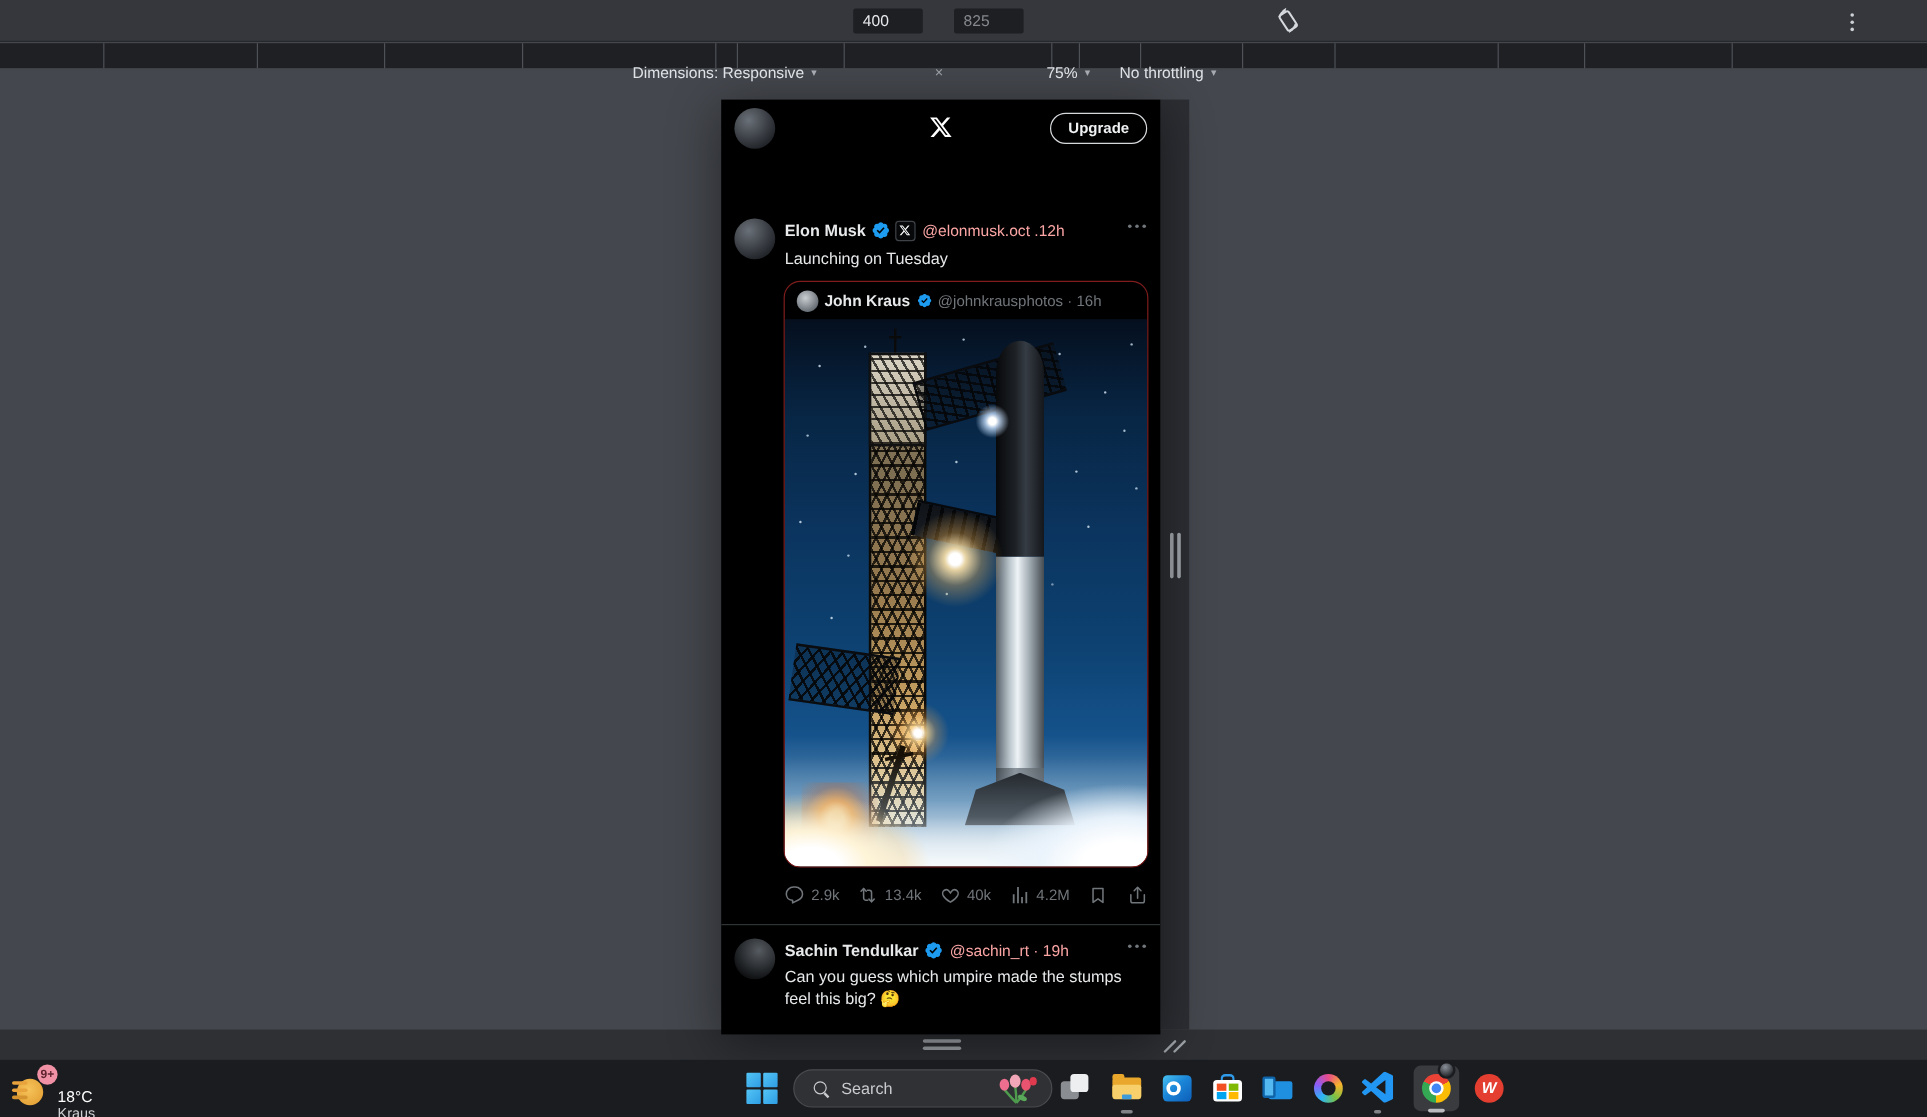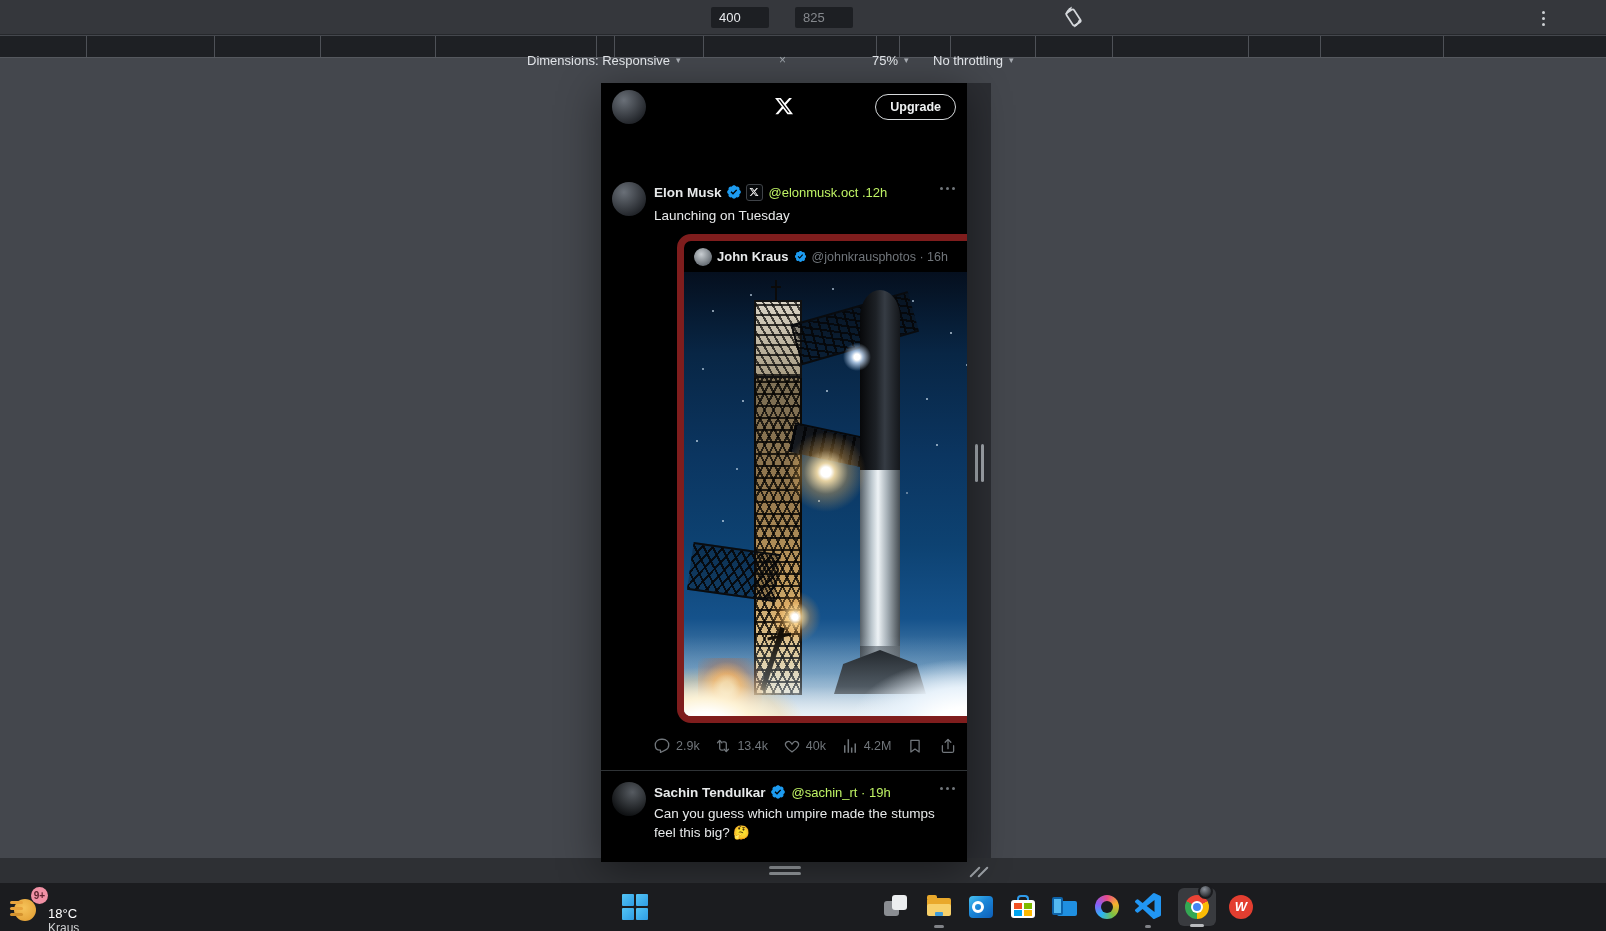--- a/index.html
+++ b/index.html
@@ -57,29 +57,29 @@
   .tabs { position:absolute; top:47px; left:0; width:100%; height:41px; border-bottom:1px solid #2f3336; }
   .tab { position:absolute; top:0; height:41px; line-height:38px; font-size:13.5px;
     font-weight:bold; cursor:pointer; text-align:center; }
   .tab.active { color:#e7e9ea; }
   .tab.inactive { color:#d4d7da; }
   .tab-underline { position:absolute; left:65px; bottom:0; width:54px; height:4px;
     border-radius:2px; background:#1d9bf0; }
 
   .name-row { position:absolute; display:flex; align-items:center; gap:4px; height:18px; }
   .author { font-size:13.5px; font-weight:bold; color:#e7e9ea; white-space:nowrap; }
-  .handle { font-size:13px; color:#bef264; white-space:nowrap; margin-left:2px;text-align:right; }
+  .handle { font-size:13px; color:#fca5a5; white-space:nowrap; margin-left:2px;text-align:right; }
   .x-badge { width:17px; height:17px; background:#06080a; border:1px solid #3f4348;
     border-radius:3px; display:flex; align-items:center; justify-content:center; }
   .more-dots { position:absolute; right:12px; display:flex; gap:3px; cursor:pointer; padding-top:8px; }
   .more-dots i { width:3px; height:3px; border-radius:50%; background:#71767b; }
   .tweet-text { position:absolute; font-size:13.5px; line-height:18.5px; color:#e7e9ea; }
 
   .quote-card { position:absolute; left:52px; top:151px; width:304px; height:489px;
-    border:7px solid #7f1d1d; border-radius:14px; background:#000; overflow:hidden; cursor:pointer;margin-left:24px; }
+    border:1px solid #7f1d1d; border-radius:14px; background:#000; overflow:hidden; cursor:pointer; }
   .qc-header { display:flex; align-items:center; gap:5px; height:31px; padding:0 10px; }
   .qc-author { font-size:13px; font-weight:bold; color:#e7e9ea; }
   .qc-handle { font-size:12.5px; color:#71767b; }
 
   
   .qt-img { position:relative; width:302px; height:456px; overflow:hidden;
     background:linear-gradient(180deg,#050f1e 0%,#082645 18%,#0b3560 40%,#0d4272 60%,#15528b 76%,#5c8cb4 88%,#cfdce6 96%,#f2f6f8 100%); }
   .stars { position:absolute; left:0; top:0; width:2px; height:2px; border-radius:50%; background:transparent; opacity:.85;
     box-shadow:28px 38px #cfe0ee,66px 22px #bcd2e4,104px 52px #cfe0ee,148px 16px #bcd2e4,
     186px 44px #cfe0ee,228px 28px #bcd2e4,266px 60px #cfe0ee,288px 20px #bcd2e4,
@@ -411,20 +411,36 @@
       </div>
     </div>
 
     <div class="start">
         <i></i>
         <i></i>
         <i></i>
         <i></i>
       </div>
 
+    <div class="searchbox">
+      <span class="mag"></span>
+      <span class="search-label">Search</span>
+      <span class="flowers">
+        <svg width="38" height="26" viewBox="0 0 38 26">
+          <path d="M9 13 Q15 20 19 24" stroke="#4e9b4e" stroke-width="2" fill="none"></path>
+          <path d="M18 10 Q19 18 19 24" stroke="#4e9b4e" stroke-width="2" fill="none"></path>
+          <path d="M27 13 Q23 20 19 24" stroke="#4e9b4e" stroke-width="2" fill="none"></path>
+          <ellipse cx="24" cy="20" rx="4" ry="2" fill="#5aa85a" transform="rotate(25 24 20)"></ellipse>
+          <ellipse cx="9" cy="9" rx="4" ry="5" fill="#ee6e8f"></ellipse>
+          <ellipse cx="18" cy="6" rx="4.5" ry="5.5" fill="#f1a7b8"></ellipse>
+          <ellipse cx="27" cy="9" rx="4" ry="5" fill="#e8546f"></ellipse>
+          <ellipse cx="33" cy="6" rx="3" ry="3.6" fill="#e03a4e"></ellipse>
+        </svg>
+      </span>
+    </div>
 
     <div class="app" style="left:883px">
       <div class="tv-back"></div>
         <div class="tv-front"></div>
     </div>
     <div class="app" style="left:925px">
       <div class="fe-back"></div>
         <div class="fe-front"></div>
         <div class="fe-clip"></div>
     </div>

